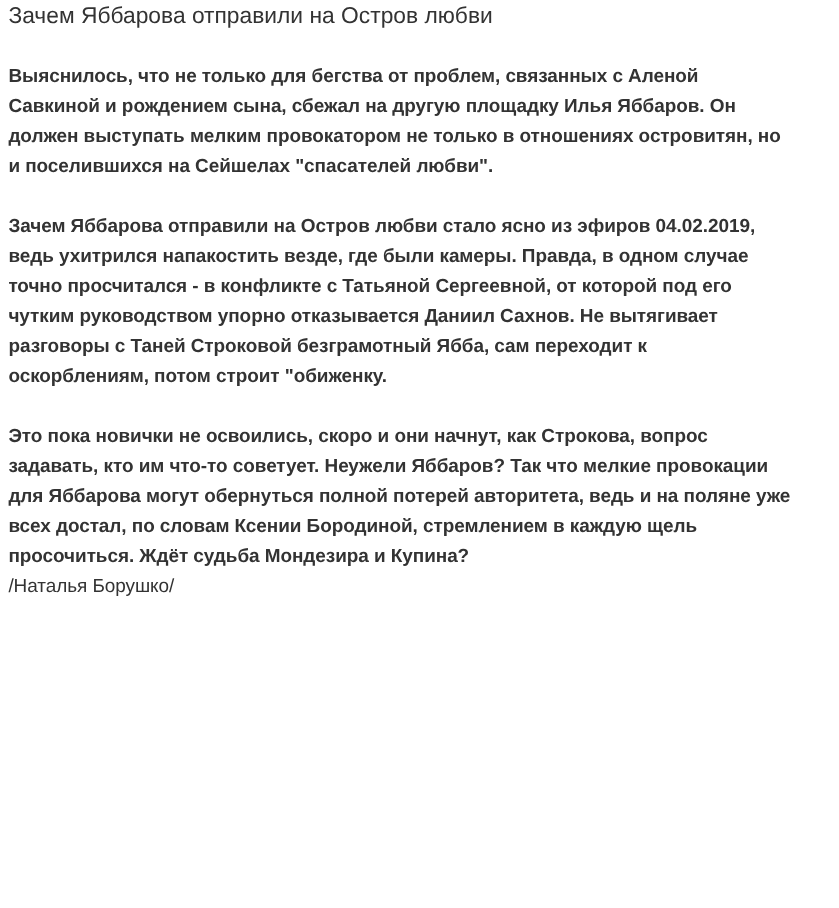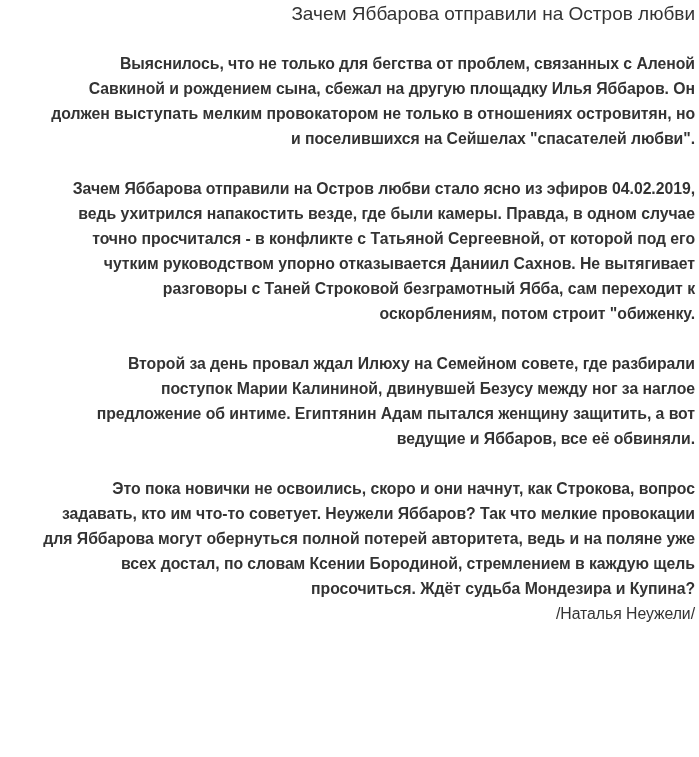--- a/index.html
+++ b/index.html
@@ -9,21 +9,20 @@
   }
   body {
     width: 699px;
     height: 757px;
     overflow: hidden;
     color: #333333;
     font-family: "Liberation Sans", "DejaVu Sans", sans-serif;
   }
   .article {
     padding: 2px 4px 0 7px;
-    text-align: right;
   }
   .article-title {
     font-size: 19px;
     line-height: 24px;
     font-weight: 500;
     margin: 0;
     white-space: pre;
   }
   .para {
     font-size: 15.8px;
@@ -54,25 +53,21 @@
 и поселившихся на Сейшелах "спасателей любви".</p>
 
   <p class="para">Зачем Яббарова отправили на Остров любви стало ясно из эфиров 04.02.2019,
 ведь ухитрился напакостить везде, где были камеры. Правда, в одном случае
 точно просчитался - в конфликте с Татьяной Сергеевной, от которой под его
 чутким руководством упорно отказывается Даниил Сахнов. Не вытягивает
 разговоры с Таней Строковой безграмотный Ябба, сам переходит к
 оскорблениям, потом строит "обиженку.</p>
 
 
-  <p class="para">Второй за день провал ждал Илюху на Семейном совете, где разбирали
-поступок Марии Калининой, двинувшей Безусу между ног за наглое
-предложение об интиме. Египтянин Адам пытался женщину защитить, а вот
-ведущие и Яббаров, все её обвиняли.</p>
 
   <p class="para">Это пока новички не освоились, скоро и они начнут, как Строкова, вопрос
 задавать, кто им что-то советует. Неужели Яббаров? Так что мелкие провокации
 для Яббарова могут обернуться полной потерей авторитета, ведь и на поляне уже
 всех достал, по словам Ксении Бородиной, стремлением в каждую щель
 просочиться. Ждёт судьба Мондезира и Купина?</p>
 
-  <div class="author-line">/Наталья Неужели/</div>
+  <div class="author-line">/Наталья Борушко/</div>
 </main>
 
 </body></html>

